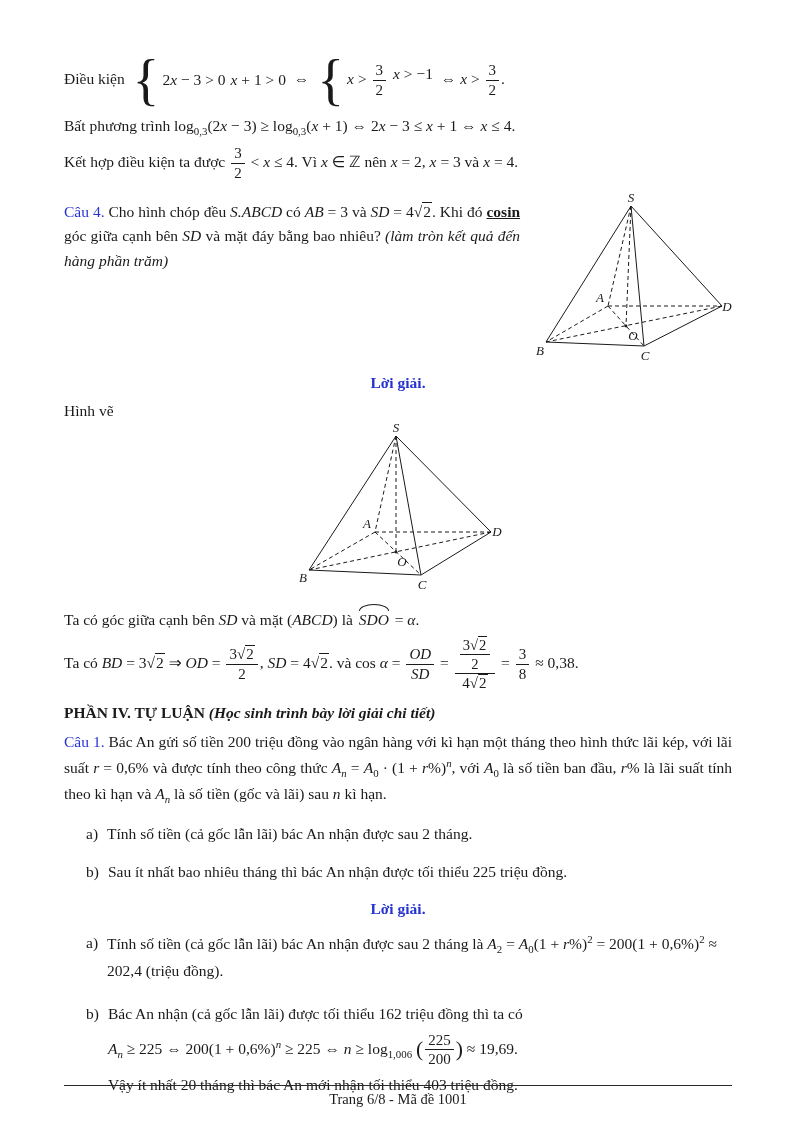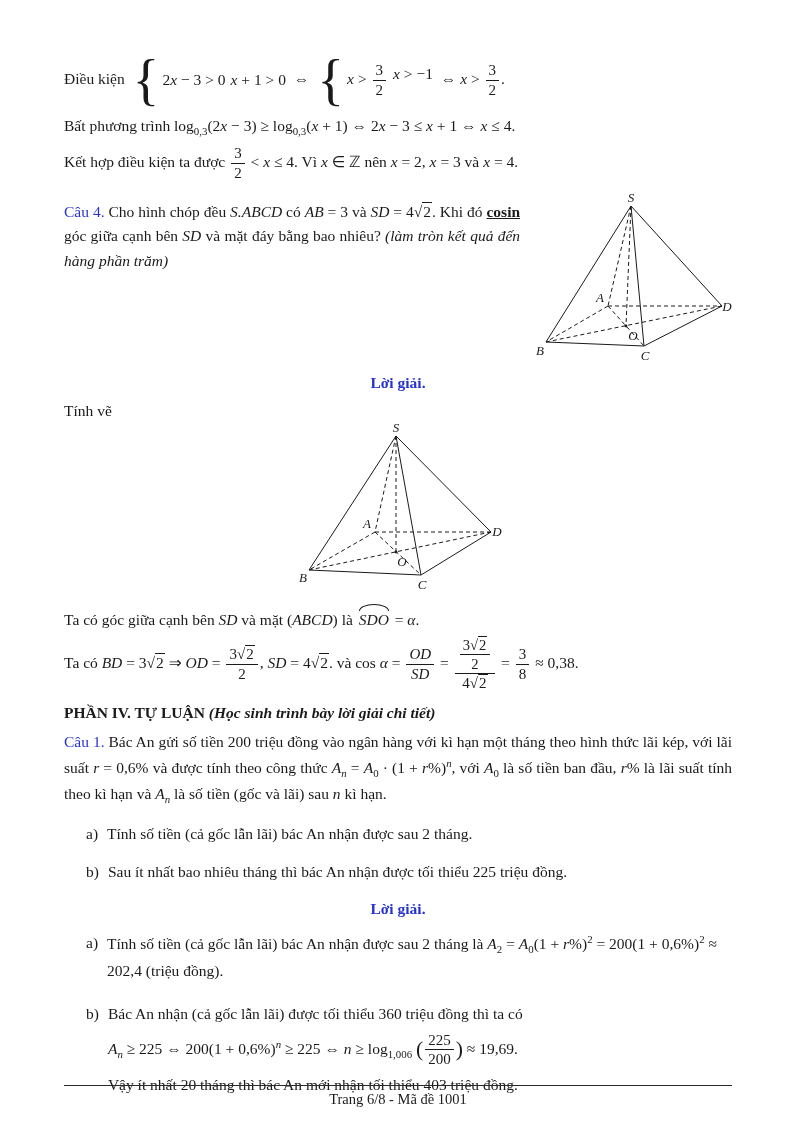--- a/index.html
+++ b/index.html
@@ -106,21 +106,21 @@
         <text x="195" y="119" text-anchor="middle">D</text>
         <text x="68" y="110" text-anchor="middle">A</text>
         <text x="101" y="148" text-anchor="middle">O</text>
       </svg>
     </figure>
 
     <p class="para q4-para"><span class="qlabel">Câu 4.</span>&nbsp;<span>Cho hình chóp đều <i>S.ABCD</i> có <i>AB</i> = 3 và <i>SD</i> = 4<span class="rt">√<span class="rad">2</span></span>. Khi đó <b>cosin</b> góc giữa cạnh bên <i>SD</i> và mặt đáy bằng bao nhiêu? <i>(làm tròn kết quả đến hàng phần trăm)</i></span></p>
 
     <div class="blue-head">Lời giải.</div>
 
-    <div>Tính vẽ</div>
+    <div>Hình vẽ</div>
 
     <figure class="fig-center">
       <svg viewBox="0 0 210 172" width="212" height="172">
 
         <line x1="103" y1="12" x2="16" y2="146"></line>
         <line x1="103" y1="12" x2="128" y2="151"></line>
         <line x1="103" y1="12" x2="198" y2="108"></line>
         <line x1="16" y1="146" x2="128" y2="151"></line>
         <line x1="128" y1="151" x2="198" y2="108"></line>
 
@@ -178,21 +178,21 @@
     <div class="blue-head">Lời giải.</div>
 
     <div class="list-item">
       <span class="marker">a)</span>
       <div class="content">Tính số tiền (cả gốc lẫn lãi) bác An nhận được sau 2 tháng là <i>A</i><sub>2</sub> = <i>A</i><sub>0</sub>(1 + <i>r</i>%)<sup>2</sup> = 200(1 + 0,6%)<sup>2</sup> ≈ 202,4 (triệu đồng).</div>
     </div>
 
     <div class="list-item" style="margin-top:18px;">
       <span class="marker">b)</span>
       <div class="content">
-        <div>Bác An nhận (cả gốc lẫn lãi) được tối thiểu 360 triệu đồng thì ta có</div>
+        <div>Bác An nhận (cả gốc lẫn lãi) được tối thiểu 162 triệu đồng thì ta có</div>
         <div class="math-line"><i>A<sub>n</sub></i> ≥ 225 ⇔ 200(1 + 0,6%)<sup><i>n</i></sup> ≥ 225 ⇔ <i>n</i> ≥ log<sub>1,006</sub> <span class="bigp">(</span><span class="frac">
               <span class="num">225</span>
               <span class="den">200</span>
             </span><span class="bigp">)</span> ≈ 19,69.</div>
         <div>Vậy ít nhất 20 tháng thì bác An mới nhận tối thiểu 403 triệu đồng.</div>
       </div>
     </div>
   </section>
 
   <footer class="footer">

